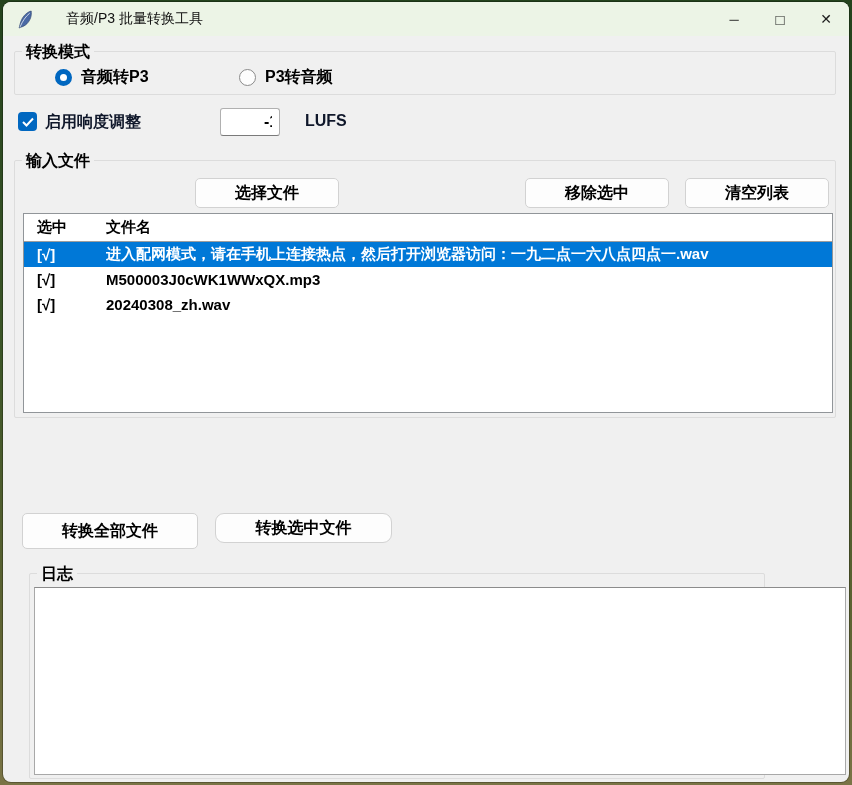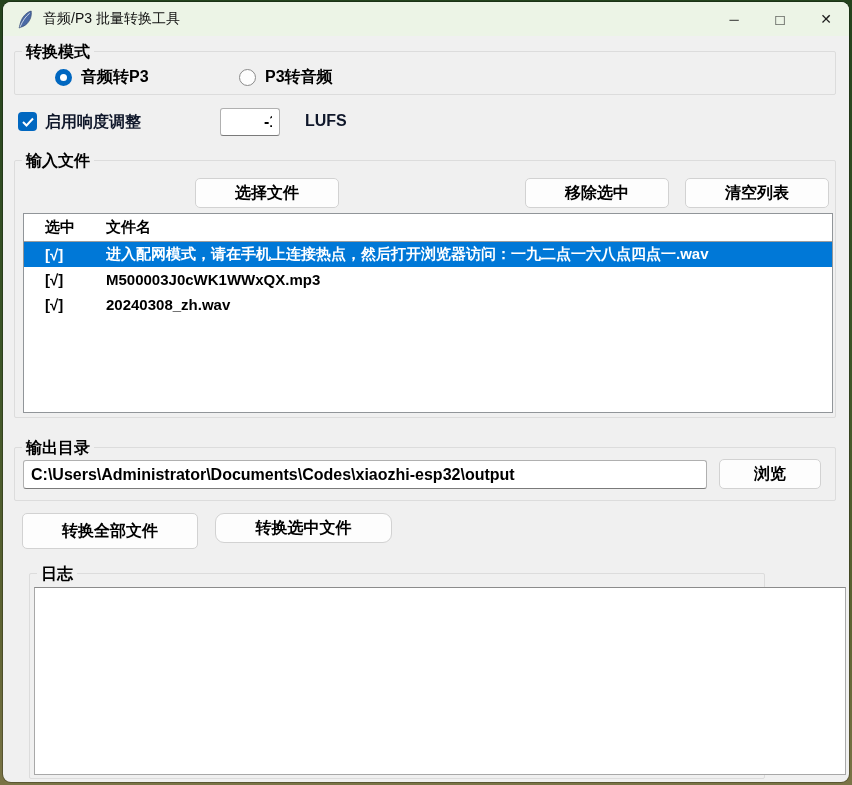--- a/index.html
+++ b/index.html
@@ -12,21 +12,21 @@
   .window {
     position:absolute; left:3px; top:2px; width:846px; height:780px;
     background:#f0f0f0; border-radius:8px; overflow:hidden;
     box-shadow:0 0 0 1px rgba(0,0,0,.25);
   }
   
   .titlebar {
     height:34px; background:#ecf4e6; display:flex; align-items:center;
   }
   .app-icon { width:20px; height:20px; margin:0 8px 0 12px; display:flex; align-items:center; justify-content:center; }
-  .title-text { font-size:14px; color:#111; font-weight:400; }
+  .title-text { font-size:14px; color:#111; font-weight:400;margin-left:23px; }
   .tb-spacer { flex:1; }
   .tb-btn {
     width:46px; height:34px; display:flex; align-items:center; justify-content:center;
     font-size:13px; color:#1b1b1b; font-weight:400; cursor:default;
   }
   .tb-btn.max { font-size:15px; }
   .tb-btn.close { font-size:14px; }
   
   .group { position:absolute; border:1px solid #dcdcdc; border-radius:2px; }
   .group-label {
@@ -60,21 +60,21 @@
   
   .filelist {
     position:absolute; background:#fff; border:1px solid #919599; overflow:hidden;
   }
   .fl-header {
     height:28px; display:flex; align-items:center; border-bottom:1px solid #9d9d9d;
     font-size:15px; font-weight:700; color:#000; background:#fff;
   }
   .fl-row { height:25px; display:flex; align-items:center; font-size:15px; font-weight:700; color:#000; }
   .fl-row.selected { background:#0078d7; color:#fff; }
-  .col-check { width:82px; padding-left:21px; flex:0 0 auto; }
+  .col-check { width:82px; padding-left:13px; flex:0 0 auto; }
   .col-name  { flex:1; white-space:nowrap; overflow:hidden; }
   
   .log-area {
     position:absolute; background:#fff; border:1px solid #a8a8a8; border-top-color:#8b8b8b;
     resize:none; outline:none; font-family:inherit; font-size:14px; width:812px; height:188px;
   }
 </style>
 </head>
 <body>
 
@@ -135,25 +135,20 @@
         <span class="col-check">[√]</span>
         <span class="col-name">M500003J0cWK1WWxQX.mp3</span>
       </div>
       <div class="fl-row">
         <span class="col-check">[√]</span>
         <span class="col-name">20240308_zh.wav</span>
       </div>
     </div>
   </div>
 
-  <div class="group" style="left:11px; top:445px; width:822px; height:54px;">
-    <span class="group-label">输出目录</span>
-    <input class="entry" style="left: 8px; top: 12px; width: 684px; height: 29px;" value="C:\Users\Administrator\Documents\Codes\xiaozhi-esp32\output">
-    <button class="btn" style="left:704px; top:11px; width:102px; height:30px;">浏览</button>
-  </div>
 
   <button class="btn" style="left:19px; top:511px; width:176px; height:36px;">转换全部文件</button>
   <button class="btn" style="left:212px; top:511px; width:177px; height:30px;border-radius:9px;">转换选中文件</button>
 
   <div class="group" style="left:26px; top:571px; width:736px; height:206px;">
     <span class="group-label">日志</span>
     <textarea class="log-area" style="left: 4px; top: 13px;" readonly=""></textarea>
   </div>
 
 </div>

